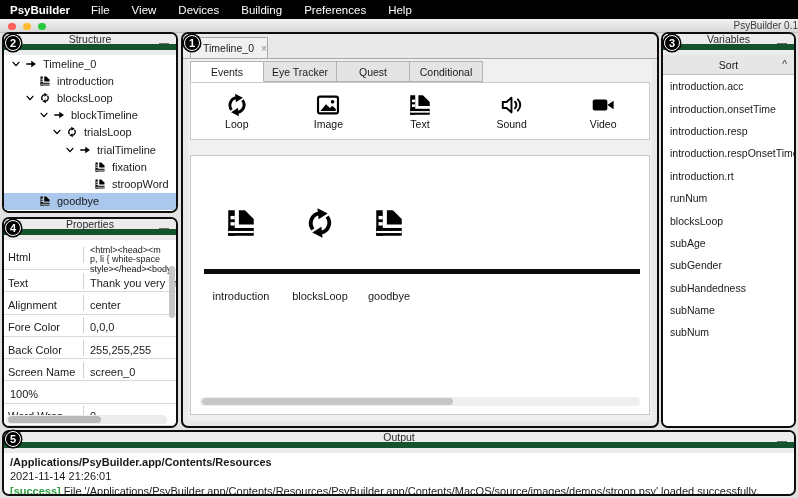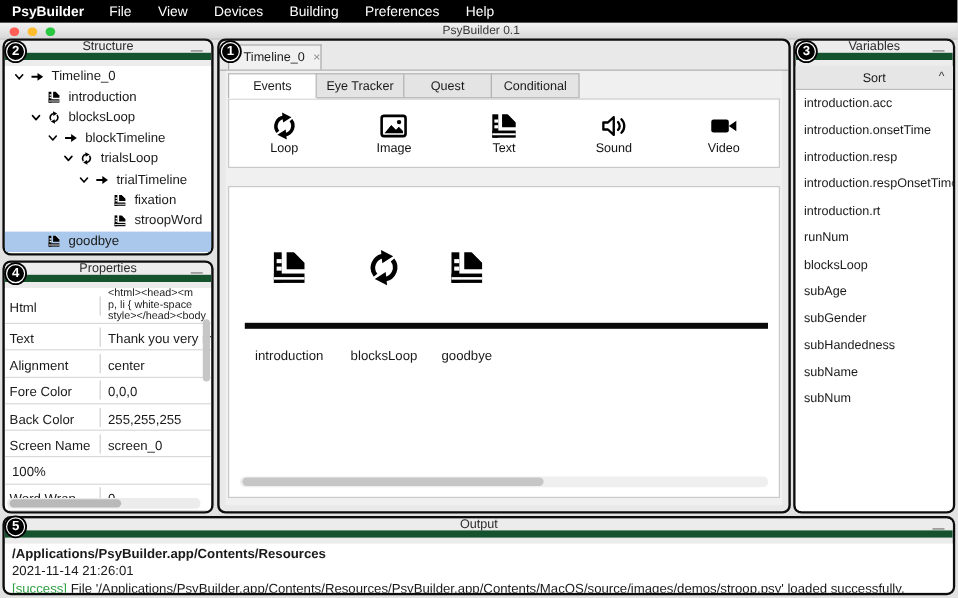--- a/index.html
+++ b/index.html
@@ -20,21 +20,21 @@
   .titlebar {
     position:absolute; left:0; top:19px; right:0; height:14px;
     background:linear-gradient(#f2f2f2,#d8d8d8); border-bottom:1px solid #c0c0c0;
   }
   .tl { position:absolute; top:3.5px; width:7.5px; height:7.5px; border-radius:50%; }
   .tl.red { left:8px;  background:#ff5f57; }
   .tl.yel { left:23px; background:#febc2e; }
   .tl.grn { left:38px; background:#28c840; }
   .titlebar .wtitle {
     position:absolute; left:4px; right:0; top:0; height:16px; line-height:14px;
-    text-align:center; font-size:10px; color:#3a3a3a;
+    text-align:right; font-size:10px; color:#3a3a3a;
   }
   
   .panel {
     position:absolute; background:#ececec; border:2px solid #0d0d0d;
     border-radius:7px; overflow:hidden;
   }
   .phead {
     position:relative; height:16px; background:#ececec; border-bottom:6px solid #14532d;
     display:flex; align-items:center; justify-content:center;
     font-size:10.5px; color:#2b2b2b;
@@ -57,21 +57,21 @@
   #properties { left:2px; top:217px; width:176px; height:211px; }
   .propbody { position:absolute; left:0; right:0; top:21px; bottom:0; background:#fff; }
   .prow { display:flex; border-bottom:1px solid #d9d9d9; align-items:center; }
   .pname {
     width:80px; flex:0 0 80px; border-right:1px solid #d0d0d0;
     font-size:11px; padding:4px 2px 0 4px; overflow:hidden; white-space:nowrap;
   }
   .pval  { flex:1; font-size:11px; padding:4px 0 0 6px; overflow:hidden; white-space:nowrap; }
   .prow.std { height:22.3px; }
   .prow.tall { height:30px; }
-  .htmlval { font-size:9px; line-height:9.6px; color:#222; padding-top:0; }
+  .htmlval { font-size:9px; line-height:9.6px; color:#222; padding-top:11px; }
   .vsb { position:absolute; right:1px; top:26px; width:6px; height:52px; background:#c6c6c6; border-radius:3px; }
   .hsb-track { position:absolute; left:2px; right:9px; bottom:2px; height:9px; background:#ececec; border-radius:4px; }
   .hsb-thumb { position:absolute; left:2px; top:1px; width:58%; height:7px; background:#b9b9b9; border-radius:4px; }
   
   #workspace { left:181px; top:32px; width:478px; height:396px; background:#e9e9e9; }
   .wtab {
     position:absolute; left:7px; top:3px; width:78px; height:21px;
     background:#f1f1f1; border:1px solid #a8a8a8; border-bottom:none;
     display:flex; align-items:center; font-size:10.5px; padding-left:12px;
   }
@@ -108,21 +108,21 @@
     position:relative; height:20px; background:#e6e6e6; border-bottom:1px solid #bcbcbc;
     display:flex; align-items:center; justify-content:center; font-size:10.5px;
   }
   .sortrow .caret { position:absolute; right:7px; font-size:10px; color:#333; }
   .varitem { height:22.4px; display:flex; align-items:center; padding-left:7px; font-size:10.5px; white-space:nowrap; overflow:hidden; }
   
   #output { left:2px; top:430px; width:794px; height:66px; }
   .outbody { position:absolute; left:0; right:0; top:21px; bottom:0; background:#fff; padding:2px 6px; }
   .oline { font-size:11px; line-height:14.3px; white-space:nowrap; overflow:hidden; }
   .oline.bold { font-weight:bold; }
-  .succ { color:#2fa043; font-weight:normal;margin-top:40px; }
+  .succ { color:#2fa043; font-weight:bold;margin-top:40px; }
   
   .badge {
     position:absolute; width:16px; height:16px; border-radius:50%;
     background:#000; color:#fff; border:1.5px solid #fff;
     box-shadow:0 0 0 1.5px #000; z-index:50;
     display:flex; align-items:center; justify-content:center;
     font-size:11px; font-weight:bold; line-height:1;
   }
   #badge1 { left:184px; top:35px; }
   #badge2 { left:5px;   top:35px; }

